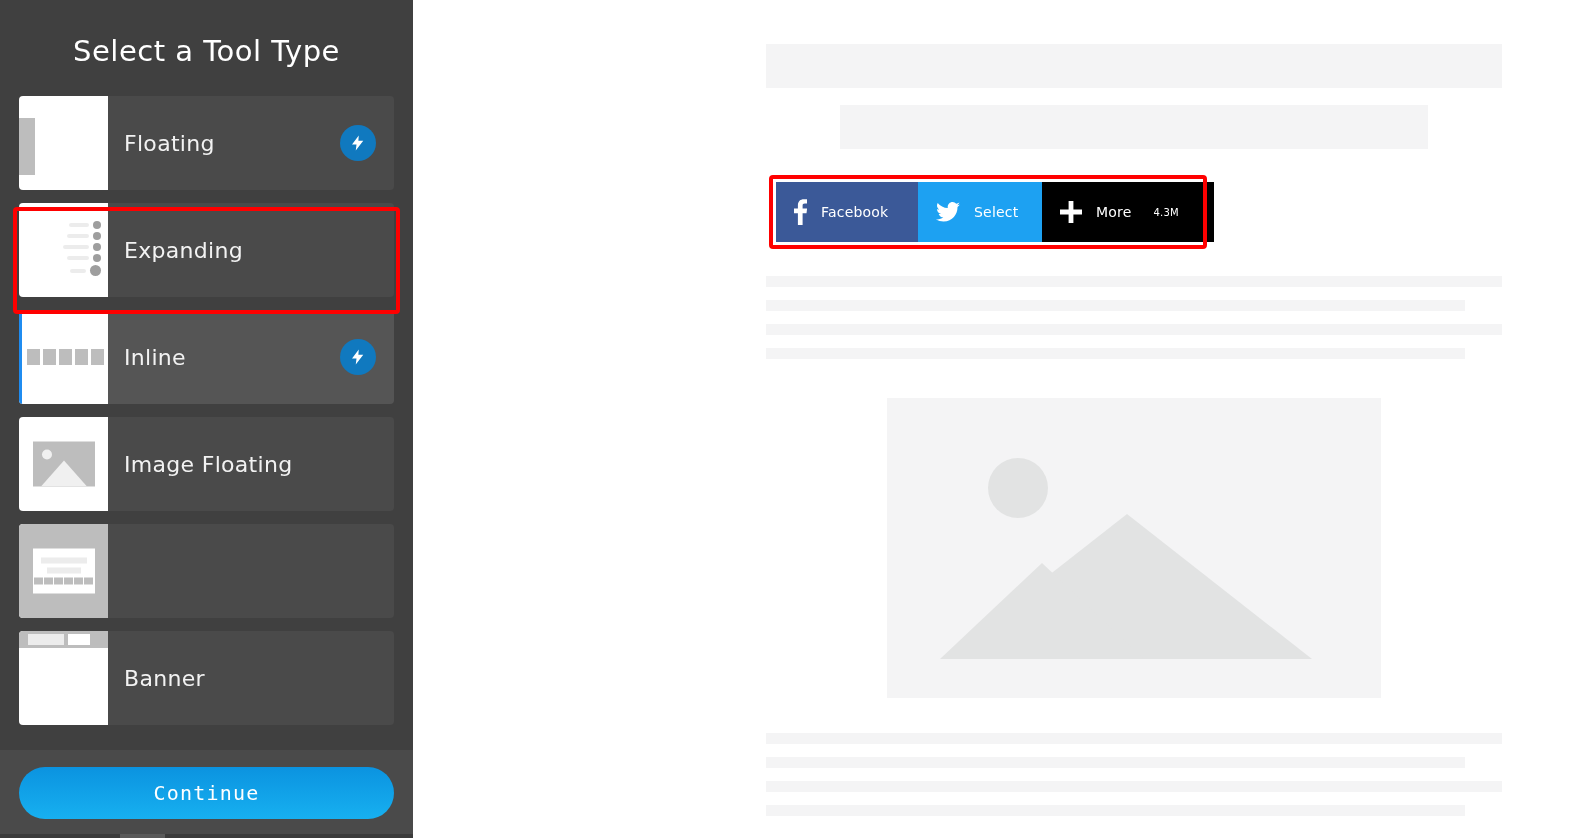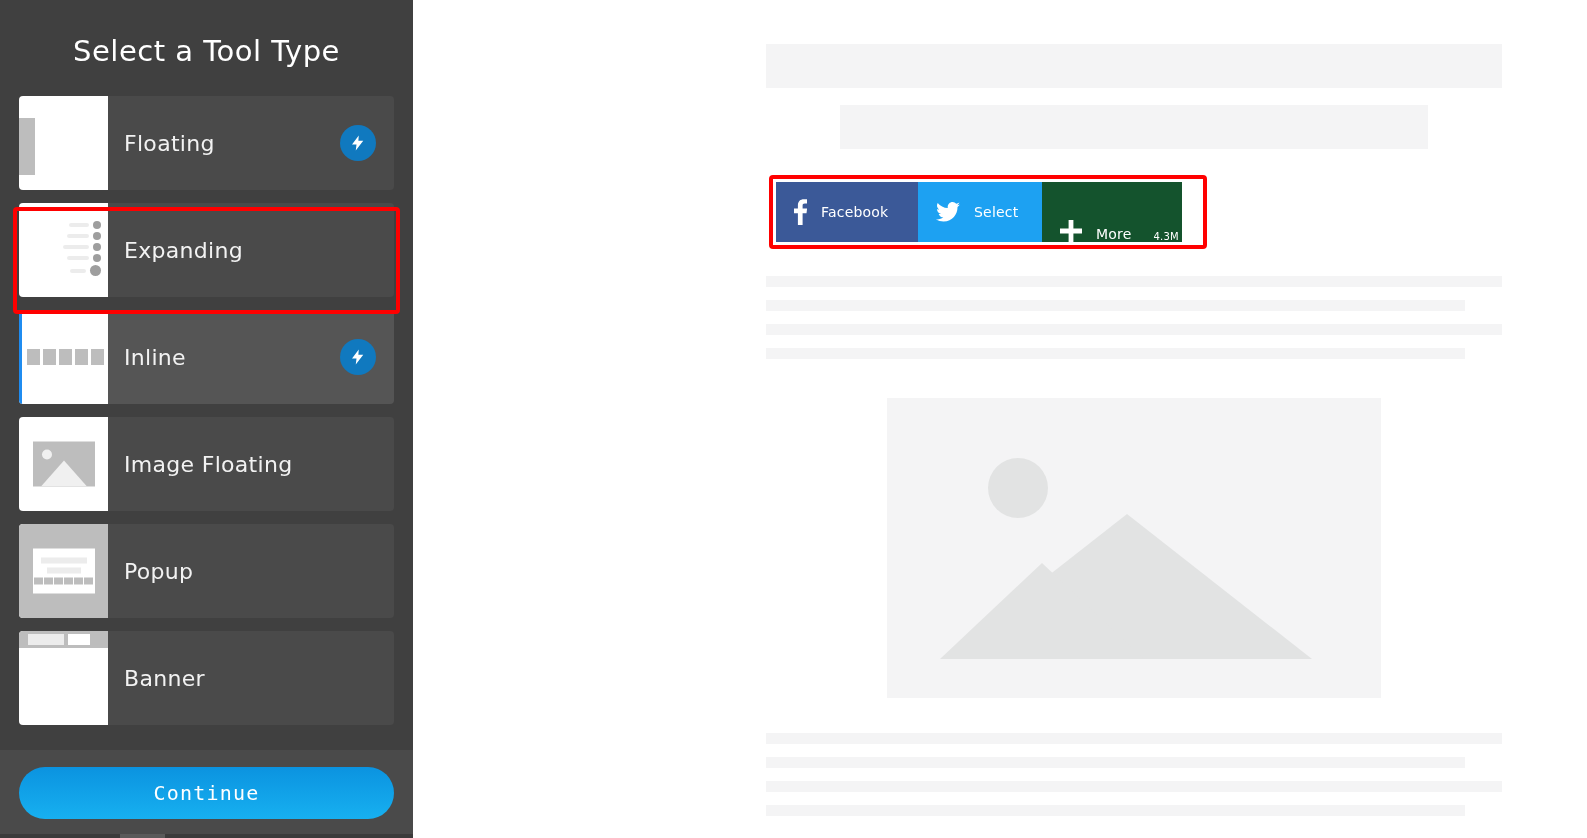--- a/index.html
+++ b/index.html
@@ -173,21 +173,21 @@
     font-size:14px;
     letter-spacing:0.2px;
     cursor:pointer;
     white-space:nowrap;
   }
   .share-btn .ico { display:flex; align-items:center; justify-content:center; margin-right:14px; }
   .share-btn .ico svg { display:block; }
   .share-count { margin-left:22px; font-size:10px; }
   .sb-facebook { background:#3b5998; width:142px; }
   .sb-twitter  { background:#1da1f2; width:124px; }
-  .sb-more     { background:#14532d; width:140px;align-items:flex-end; }
+  .sb-more     { background:#000000; width:172px; }
 
   
   .img-ph {
     position:absolute; left:887px; top:398px;
     width:494px; height:300px;
     background:#f4f4f5; overflow:hidden;
   }
   .img-ph .sun {
     position:absolute; left:101px; top:60px;
     width:60px; height:60px; border-radius:50%;
@@ -296,21 +296,20 @@
             <span class="btns">
                 <i></i>
                 <i></i>
                 <i></i>
                 <i></i>
                 <i></i>
                 <i></i>
               </span>
           </div>
         </div>
-        <div class="tool-label">Popup</div>
       </div>
 
       <div class="tool-item">
         <div class="thumb">
           <div class="th-banner-bar">
               <span class="t1"></span>
               <span class="t2"></span>
             </div>
         </div>
         <div class="tool-label">Banner</div>

